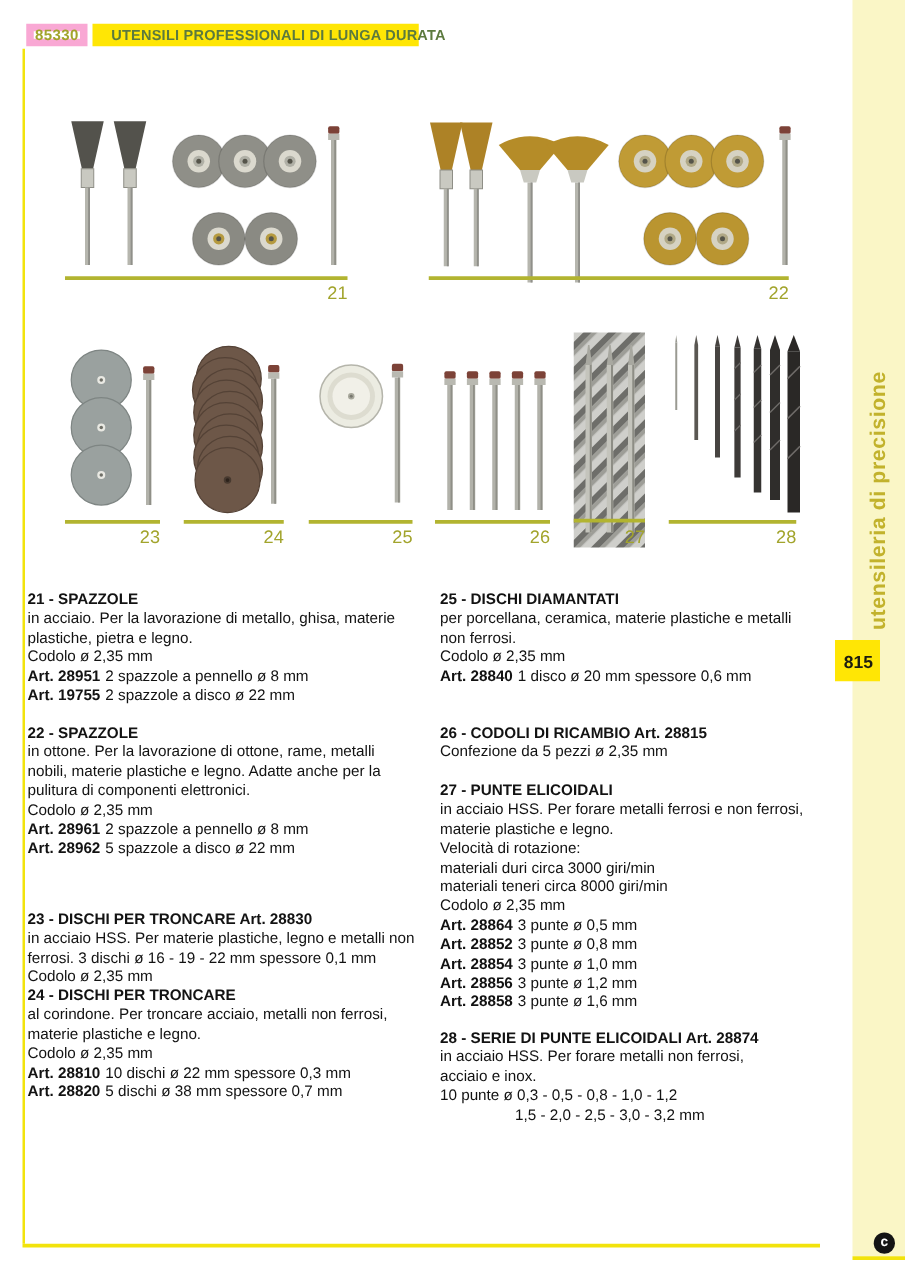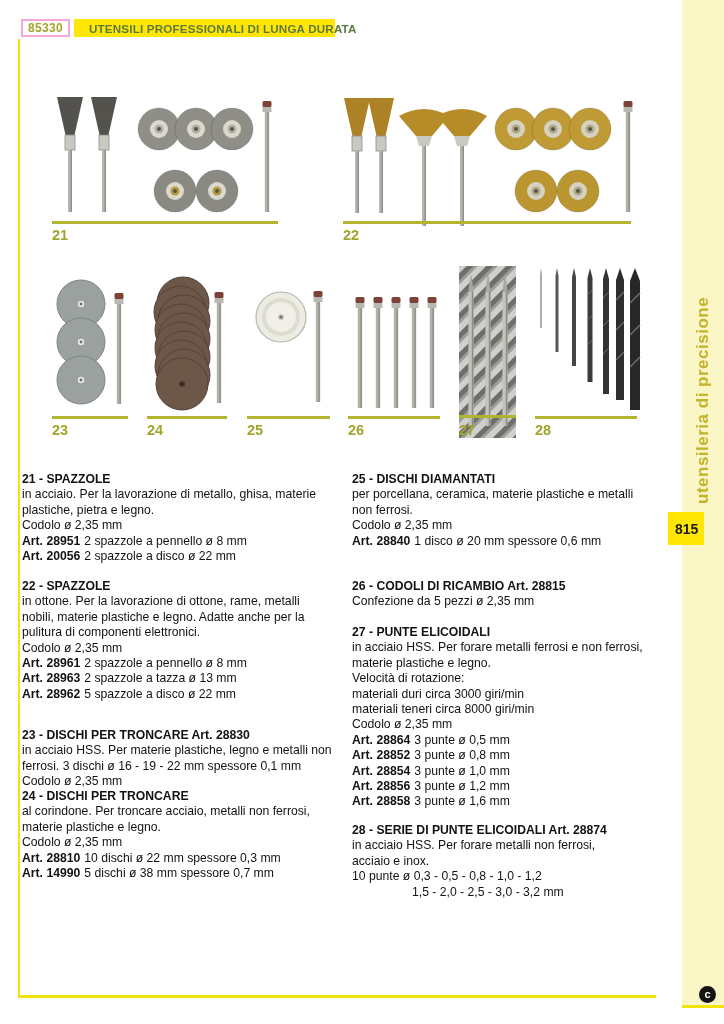--- a/index.html
+++ b/index.html
@@ -3,21 +3,21 @@
 <meta charset="utf-8">
 <style>
   html,body{margin:0;padding:0;}
   body{
     width:724px;height:1024px;position:relative;background:#ffffff;
     font-family:"Liberation Sans", sans-serif;color:#121212;overflow:hidden;
   }
   
   .code-box{
     position:absolute;left:21px;top:19px;width:49px;height:18px;
-    background:#ffffff;border:2px solid #f9a8d4;box-sizing:border-box;
+    background:#ffffff;border:6px solid #f9a8d4;box-sizing:border-box;
     display:flex;align-items:center;justify-content:center;
     font-weight:bold;font-size:12px;color:#a2a42c;letter-spacing:.3px;
   }
   .title-bar{
     position:absolute;left:74px;top:19px;width:261px;height:18px;
     background:#ffe605;display:flex;align-items:center;padding-left:15px;
     box-sizing:border-box;font-weight:bold;font-size:11.6px;color:#5c7a3e;
     letter-spacing:.2px;white-space:nowrap;
   }
   
@@ -38,21 +38,21 @@
     font-weight:bold;font-size:14px;color:#1c1c10;
   }
   .logo-circle{
     position:absolute;left:699px;top:986px;width:17px;height:17px;border-radius:50%;
     background:#141414;display:flex;align-items:center;justify-content:center;
     color:#ffffff;font-weight:bold;font-size:11px;line-height:17px;
   }
   
   .figs{position:absolute;left:18px;top:40px;}
   .fig-line{position:absolute;height:3px;background:#b2b430;}
-  .fig-num{position:absolute;font-weight:bold;font-size:14.5px;color:#a2a42c;text-align:left;}
+  .fig-num{position:absolute;font-weight:normal;font-size:14.5px;color:#a2a42c;text-align:right;}
   
   .section{position:absolute;width:330px;font-size:12.2px;line-height:15.4px;}
   .col-l{left:22px;}
   .col-r{left:352px;}
   .heading{font-weight:bold;white-space:pre;}
   .body{white-space:pre;}
   .art-row{white-space:pre;}
   .art{font-weight:bold;}
   .desc{margin-left:4px;}
   .indent{padding-left:60px;white-space:pre;}
@@ -235,48 +235,47 @@
 <div class="fig-num" style="left:459px;top:422px;width:57px;">27</div>
 <div class="fig-line" style="left:535px;top:416px;width:102px;"></div>
 <div class="fig-num" style="left:535px;top:422px;width:102px;">28</div>
 
 <div class="section col-l" style="top:472px;">
   <div class="heading">21 - SPAZZOLE</div>
   <div class="body">in acciaio. Per la lavorazione di metallo, ghisa, materie
 plastiche, pietra e legno.
 Codolo ø 2,35 mm</div>
   <div class="art-row"><span class="art">Art. 28951</span><span class="desc">2 spazzole a pennello ø 8 mm</span></div>
-  <div class="art-row"><span class="art">Art. 20056</span><span class="desc">2 spazzole a disco ø 22 mm</span></div>
+  <div class="art-row"><span class="art">Art. 19755</span><span class="desc">2 spazzole a disco ø 22 mm</span></div>
 </div>
 
 <div class="section col-l" style="top:579px;">
   <div class="heading">22 - SPAZZOLE</div>
   <div class="body">in ottone. Per la lavorazione di ottone, rame, metalli
 nobili, materie plastiche e legno. Adatte anche per la
 pulitura di componenti elettronici.
 Codolo ø 2,35 mm</div>
   <div class="art-row"><span class="art">Art. 28961</span><span class="desc">2 spazzole a pennello ø 8 mm</span></div>
-  <div class="art-row"><span class="art">Art. 28963</span><span class="desc">2 spazzole a tazza ø 13 mm</span></div>
   <div class="art-row"><span class="art">Art. 28962</span><span class="desc">5 spazzole a disco ø 22 mm</span></div>
 </div>
 
 <div class="section col-l" style="top:712px;margin-top:16px;">
   <div class="heading">23 - DISCHI PER TRONCARE Art. 28830</div>
   <div class="body">in acciaio HSS. Per materie plastiche, legno e metalli non
 ferrosi. 3 dischi ø 16 - 19 - 22 mm spessore 0,1 mm
 Codolo ø 2,35 mm</div>
 </div>
 
 <div class="section col-l" style="top:789px;">
   <div class="heading">24 - DISCHI PER TRONCARE</div>
   <div class="body">al corindone. Per troncare acciaio, metalli non ferrosi,
 materie plastiche e legno.
 Codolo ø 2,35 mm</div>
   <div class="art-row"><span class="art">Art. 28810</span><span class="desc">10 dischi ø 22 mm spessore 0,3 mm</span></div>
-  <div class="art-row"><span class="art">Art. 14990</span><span class="desc">5 dischi ø 38 mm spessore 0,7 mm</span></div>
+  <div class="art-row"><span class="art">Art. 28820</span><span class="desc">5 dischi ø 38 mm spessore 0,7 mm</span></div>
 </div>
 
 <div class="section col-r" style="top:472px;">
   <div class="heading">25 - DISCHI DIAMANTATI</div>
   <div class="body">per porcellana, ceramica, materie plastiche e metalli
 non ferrosi.
 Codolo ø 2,35 mm</div>
   <div class="art-row"><span class="art">Art. 28840</span><span class="desc">1 disco ø 20 mm spessore 0,6 mm</span></div>
 </div>
 

